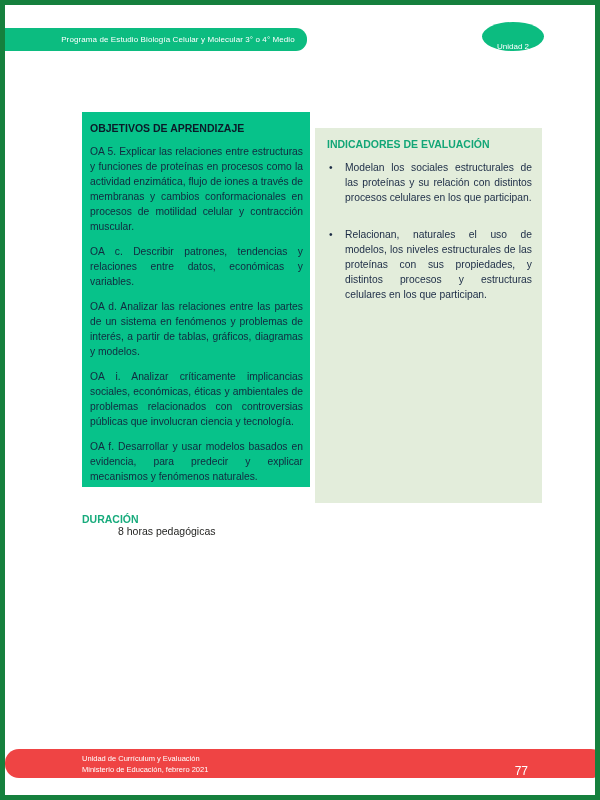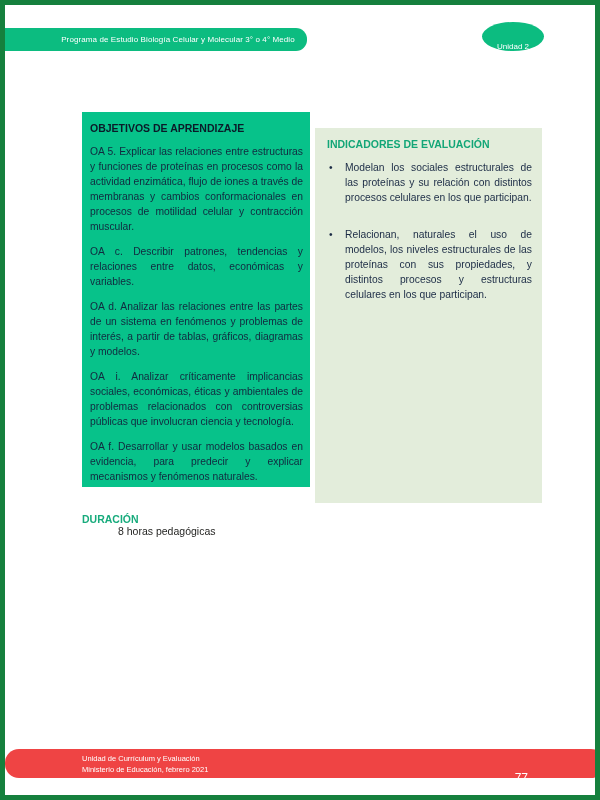--- a/index.html
+++ b/index.html
@@ -146,21 +146,21 @@
   .footer-left {
     position: absolute;
     left: 77px;
     top: 4px;
     font-size: 7.5px;
     line-height: 11px;
   }
   .page-number {
     position: absolute;
     right: 77px;
-    top: 22px;
+    top: 15px;
     font-size: 12px;
   }
 </style>
 </head>
 <body>
 
 <div class="page">
 
   <div class="program-ribbon">
     <span>Programa de Estudio Biología Celular y Molecular 3° o 4° Medio</span>

